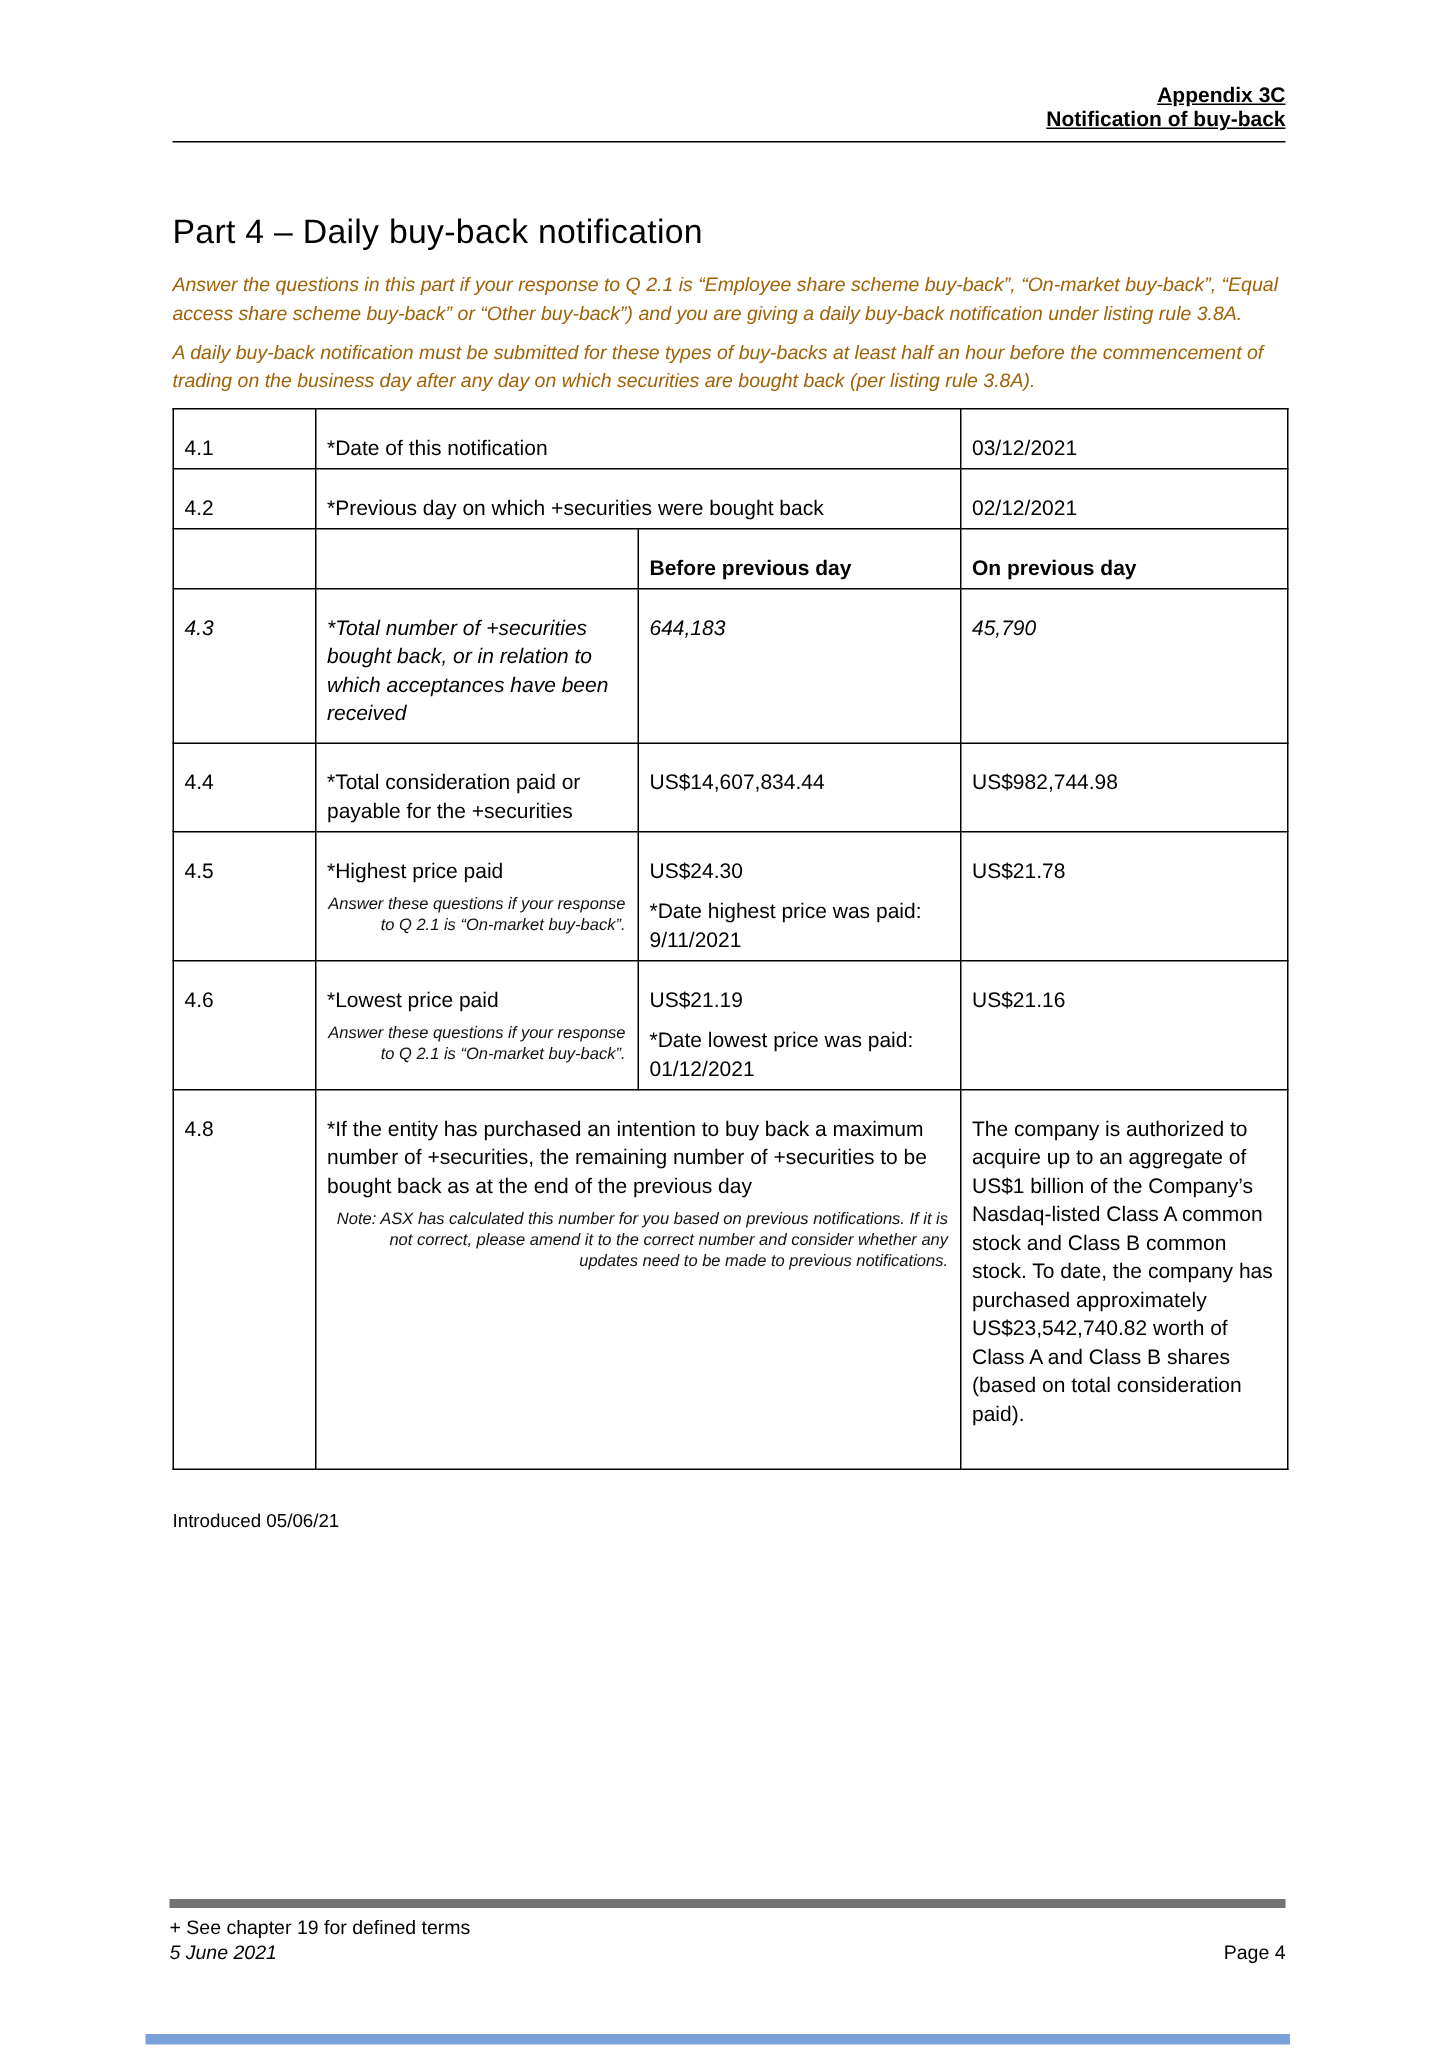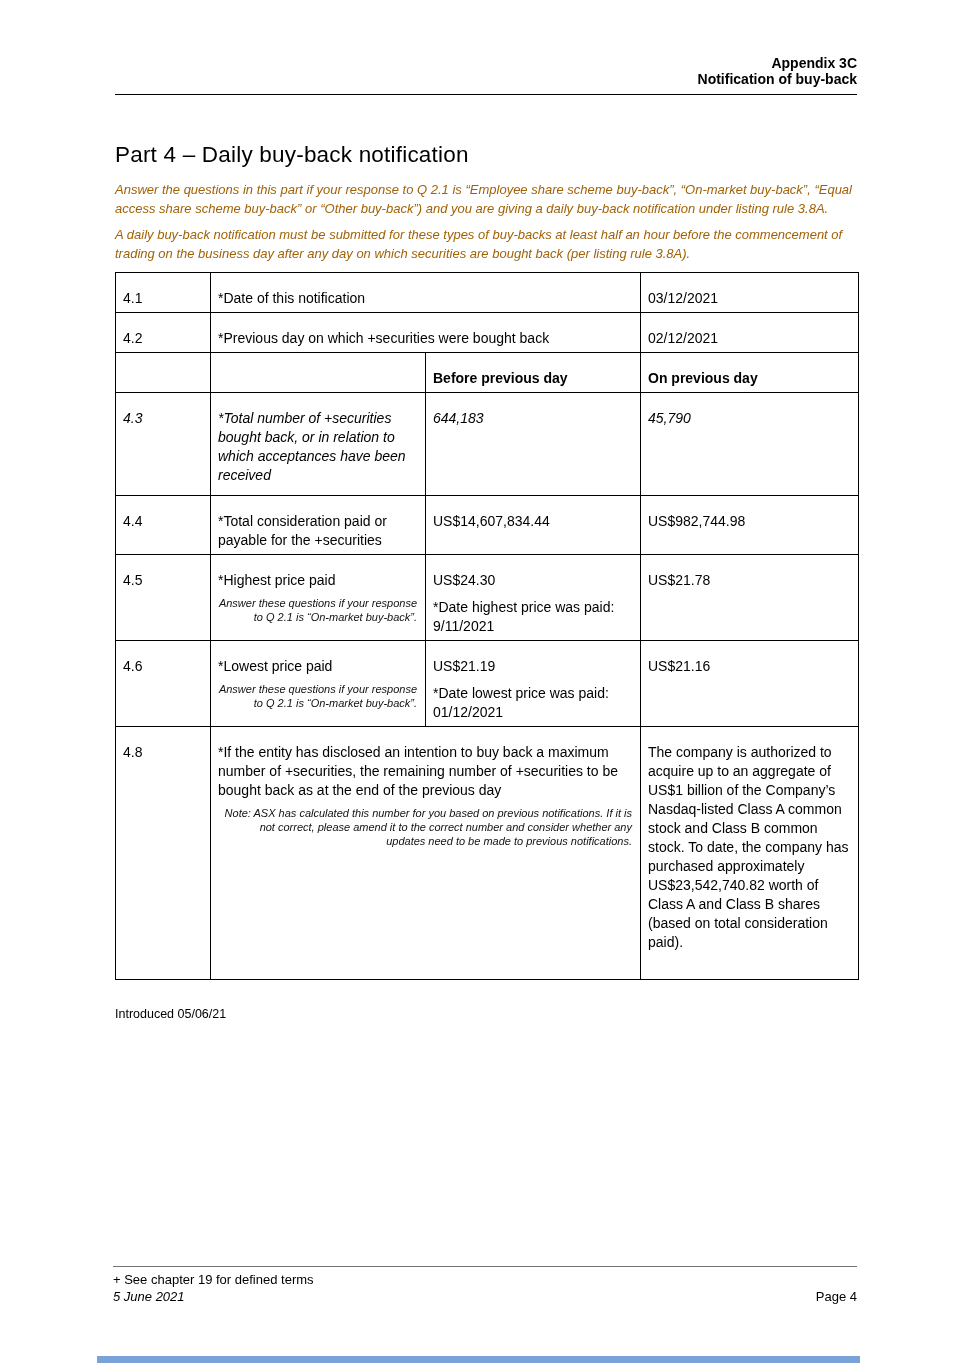--- a/index.html
+++ b/index.html
@@ -13,20 +13,21 @@
   }
   .page { position: absolute; inset: 0; background: #fff; }
   .content { margin-left: 115px; width: 742px; }
 
   .doc-header {
     padding-top: 55px;
     text-align: right;
     font-weight: bold;
     font-size: 14px;
     line-height: 16px;
+    text-decoration: underline;
   }
   .header-rule { border: 0; border-top: 1.5px solid #000; margin-top: 7px; }
 
   .page-title {
     margin-top: 47px;
     font-size: 22.5px;
     font-weight: normal;
     letter-spacing: 0.2px;
   }
 
@@ -74,21 +75,21 @@
   .introduced {
     margin-top: 27px;
     font-size: 12.5px;
   }
 
   .footer {
     position: absolute;
     left: 113px;
     width: 744px;
     top: 1266px;
-    border-top: 1px solid #737373;
+    border-top: 6px solid #737373;
     padding-top: 4px;
     font-size: 13px;
     line-height: 17px;
   }
   .footer-row { display: flex; justify-content: space-between; align-items: flex-start; }
   .footer-date { font-style: italic; }
 
   .bottom-bar {
     position: absolute;
     left: 97px;
@@ -173,21 +174,21 @@
           </td>
           <td>
             <p>US$21.19</p>
             <p>*Date lowest price was paid: 01/12/2021</p>
           </td>
           <td>US$21.16</td>
         </tr>
         <tr class="r-48">
           <td>4.8</td>
           <td colspan="2">
-            <div>*If the entity has disclosed an intention to buy back a maximum number of +securities, the remaining number of +securities to be bought back as at the end of the previous day</div>
+            <div>*If the entity has purchased an intention to buy back a maximum number of +securities, the remaining number of +securities to be bought back as at the end of the previous day</div>
             <div class="note">Note: ASX has calculated this number for you based on previous notifications. If it is not correct, please amend it to the correct number and consider whether any updates need to be made to previous notifications.</div>
           </td>
           <td>The company is authorized to acquire up to an aggregate of US$1 billion of the Company’s Nasdaq-listed Class A common stock and Class B common stock. To date, the company has purchased approximately US$23,542,740.82 worth of Class A and Class B shares (based on total consideration paid).</td>
         </tr>
       </tbody>
     </table>
 
     <div class="introduced">Introduced 05/06/21</div>
   </div>
 

